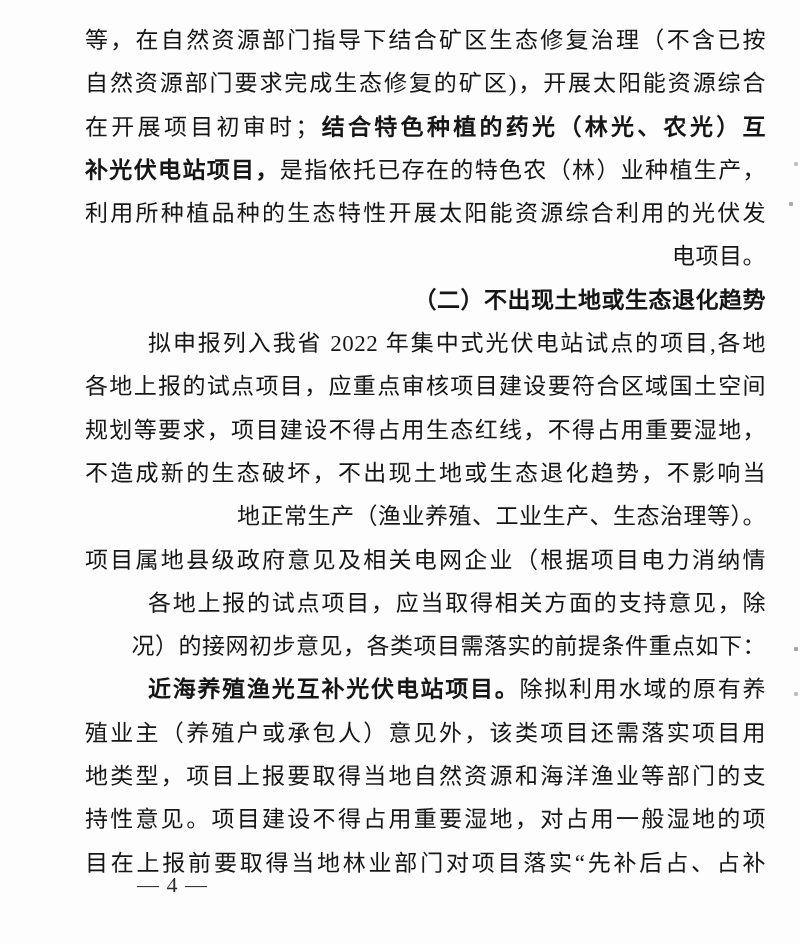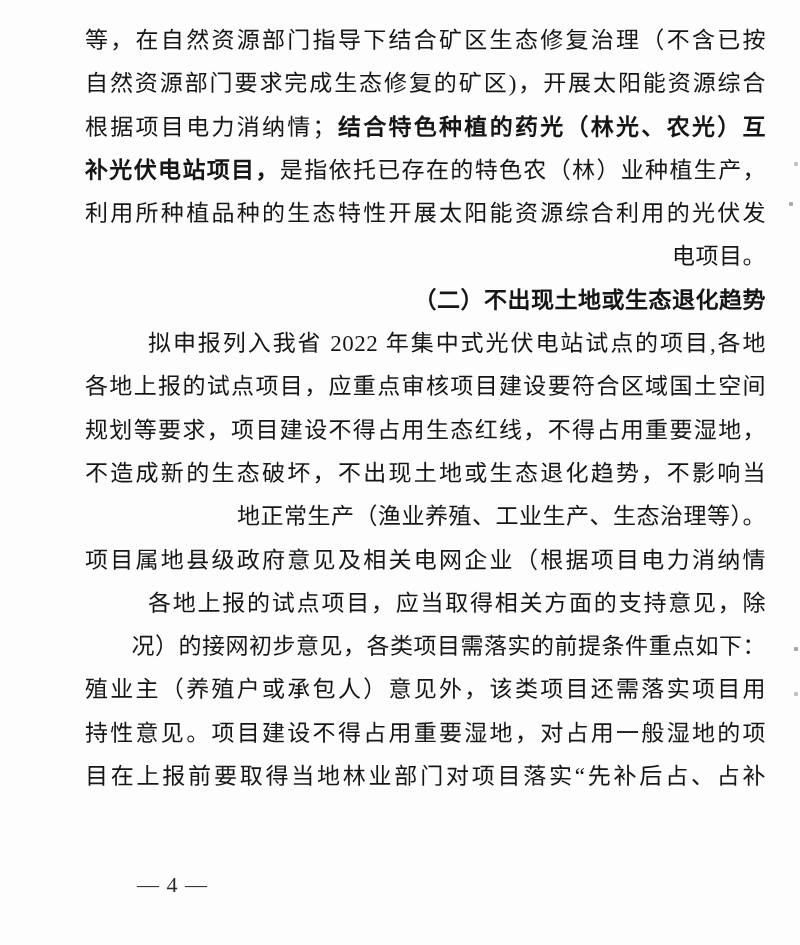--- a/index.html
+++ b/index.html
@@ -64,34 +64,36 @@
   .speck.s3 { left: 794px; top: 647px; opacity: .8; }
   .speck.s4 { left: 794px; top: 692px; opacity: .55; }
 </style>
 </head>
 <body>
 
 <div class="page" style="background: rgb(253, 253, 253); color: rgb(22, 22, 22);">
   <div class="body-text">
       <div class="line justify"><span class="run">等，在自然资源部门指导下结合矿区生态修复治理（不含已按</span></div>
       <div class="line justify"><span class="run">自然资源部门要求完成生态修复的矿区)，开展太阳能资源综合</span></div>
-      <div class="line justify"><span class="run">根据项目电力消纳情；</span><span class="run bold">结合特色种植的药光（林光、农光）互</span></div>
+      <div class="line justify"><span class="run">在开展项目初审时；</span><span class="run bold">结合特色种植的药光（林光、农光）互</span></div>
       <div class="line justify"><span class="run bold">补光伏电站项目，</span><span class="run">是指依托已存在的特色农（林）业种植生产，</span></div>
       <div class="line justify"><span class="run">利用所种植品种的生态特性开展太阳能资源综合利用的光伏发</span></div>
       <div class="line"><span class="run">电项目。</span></div>
       <div class="line indent"><span class="run bold">（二）不出现土地或生态退化趋势</span></div>
       <div class="line justify indent"><span class="run">拟申报列入我省 2022 年集中式光伏电站试点的项目,各地</span></div>
       <div class="line justify"><span class="run">各地上报的试点项目，应重点审核项目建设要符合区域国土空间</span></div>
       <div class="line justify"><span class="run">规划等要求，项目建设不得占用生态红线，不得占用重要湿地，</span></div>
       <div class="line justify"><span class="run">不造成新的生态破坏，不出现土地或生态退化趋势，不影响当</span></div>
       <div class="line"><span class="run">地正常生产（渔业养殖、工业生产、生态治理等）。</span></div>
       <div class="line justify"><span class="run">项目属地县级政府意见及相关电网企业（根据项目电力消纳情</span></div>
       <div class="line justify indent"><span class="run">各地上报的试点项目，应当取得相关方面的支持意见，除</span></div>
       <div class="line"><span class="run">况）的接网初步意见，各类项目需落实的前提条件重点如下：</span></div>
+      <div class="line justify indent"><span class="run bold">近海养殖渔光互补光伏电站项目。</span><span class="run">除拟利用水域的原有养</span></div>
       <div class="line justify"><span class="run">殖业主（养殖户或承包人）意见外，该类项目还需落实项目用</span></div>
+      <div class="line justify"><span class="run">地类型，项目上报要取得当地自然资源和海洋渔业等部门的支</span></div>
       <div class="line justify"><span class="run">持性意见。项目建设不得占用重要湿地，对占用一般湿地的项</span></div>
       <div class="line justify"><span class="run">目在上报前要取得当地林业部门对项目落实“先补后占、占补</span></div>
     </div>
 
   <div class="page-footer" style="color: rgb(42, 42, 42);">
     <span>— 4 —</span>
   </div>
 
   <div class="speck s1"></div>
   <div class="speck s2"></div>

